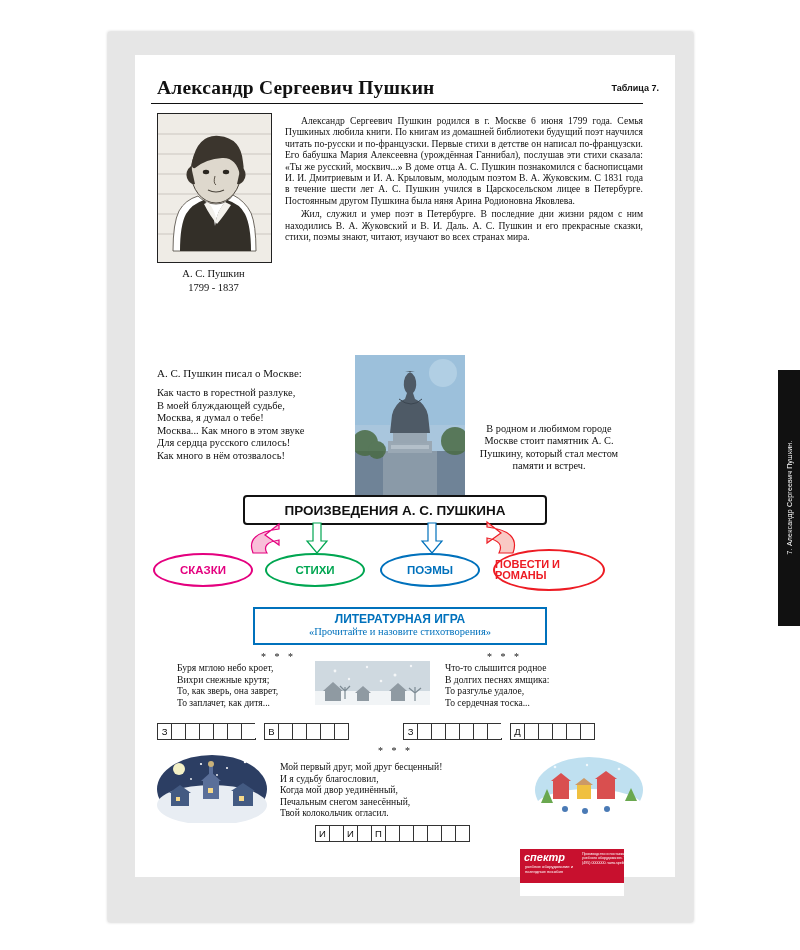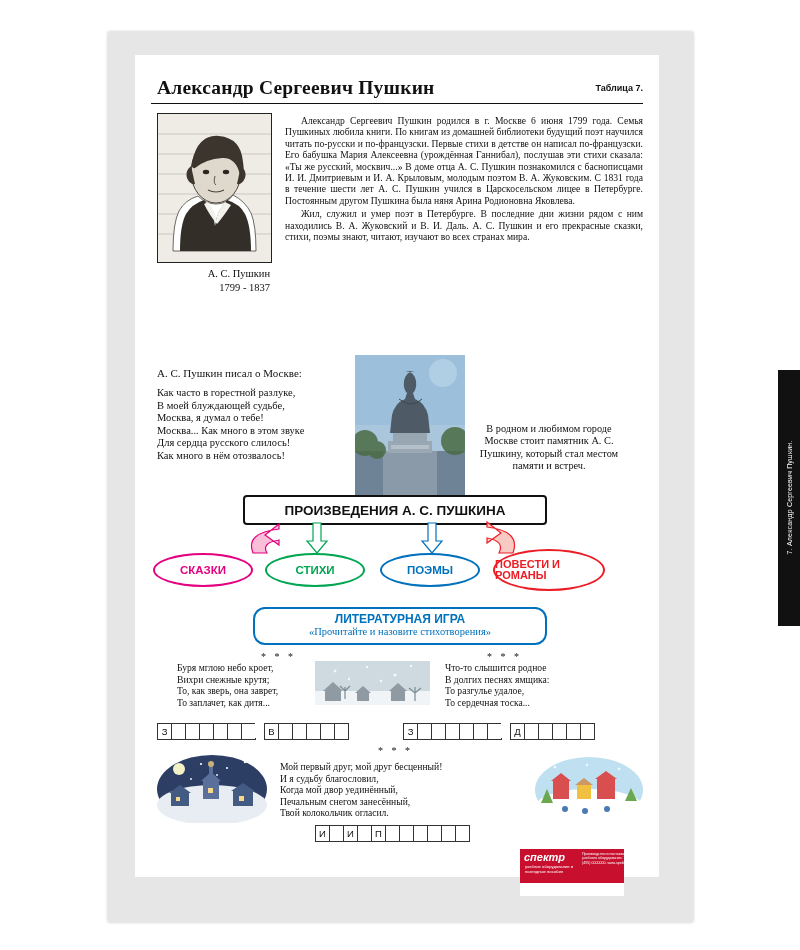--- a/index.html
+++ b/index.html
@@ -30,20 +30,21 @@
     box-shadow: 0 0 3px rgba(0,0,0,0.25);
   }
   
   .sheet {
     position: absolute;
     left: 27px;
     top: 23px;
     width: 524px;
     height: 822px;
     background: #ffffff;
+    padding-left: 16px;
   }
   
   .spine-left {
     position: absolute;
     left: 108px;
     top: 63px;
     width: 23px;
     height: 190px;
     background: #111111;
   }
@@ -145,21 +146,21 @@
     height: 148px;
     border: 1px solid #222;
     background: #f2f0ec;
     overflow: hidden;
   }
   .portrait-caption {
     position: absolute;
     left: 22px;
     top: 212px;
     width: 113px;
-    text-align: right;
+    text-align: center;
     font-size: 10.5px;
     color: #111;
     line-height: 14px;
   }
 
   
   .bio {
     position: absolute;
     left: 150px;
     top: 60px;
@@ -244,21 +245,21 @@
   .e-poemy  { left: 245px; top: 498px; width: 96px; border: 2px solid #0071bc; color: #0071bc; }
   .e-povesti{ left: 358px; top: 494px; width: 108px; height: 38px; border: 2px solid #ed1c24; color: #ed1c24; font-size: 11px; }
 
   .game-box {
     position: absolute;
     left: 118px;
     top: 552px;
     width: 290px;
     height: 34px;
     border: 2px solid #0071bc;
-    border-radius: 12px;
+    border-radius: 0;
     background: #fff;
     text-align: center;
     color: #0071bc;
   }
   .game-title { font-size: 12px; font-weight: bold; font-family: "Liberation Sans", sans-serif; margin-top: 3px; }
   .game-sub { font-size: 10.5px; font-family: "Liberation Serif", serif; }
 
   .stars { position: absolute; font-size: 10px; letter-spacing: 3px; color: #111; }
 
   .verse {

